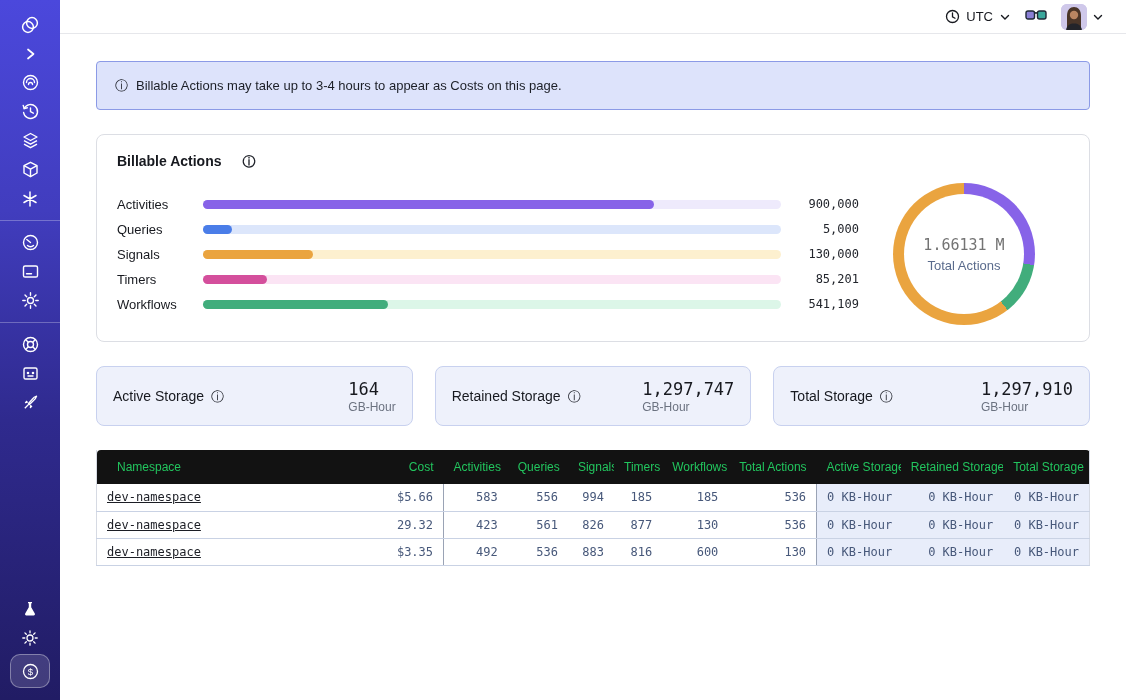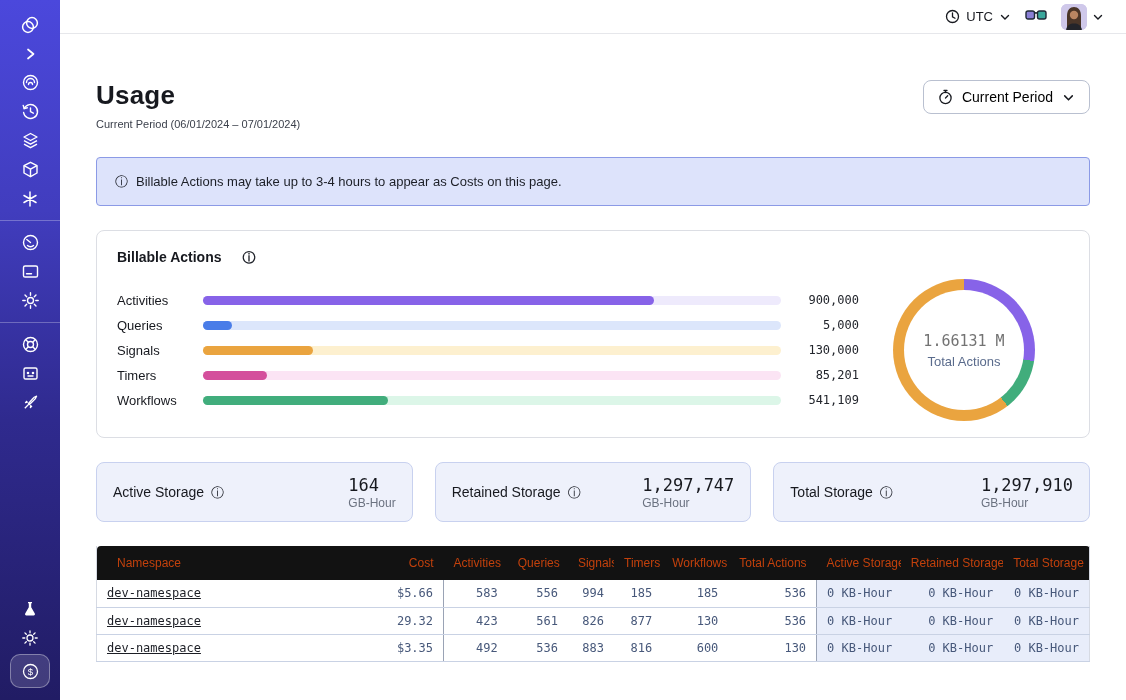--- a/index.html
+++ b/index.html
@@ -69,21 +69,21 @@
   .storage-row { display:flex; gap:22px; margin-top:24px; }
   .storage-card { flex:1; background:#eef1fb; border:1px solid #c8d1ef; border-radius:8px;
     height:60px; display:flex; align-items:center; justify-content:space-between; padding:0 16px;
     cursor:default; }
   .storage-label { font-size:14px; font-weight:500; display:flex; align-items:center; gap:7px; }
   .storage-num { text-align:left; }
   .storage-val { font-family:"DejaVu Sans Mono", monospace; font-size:17px; color:#17191f; }
   .storage-unit { font-size:12px; color:#6b7280; margin-top:1px; }
 
   table.usage { width:100%; margin-top:24px; border-collapse:collapse; table-layout:fixed; }
-  table.usage th { background:#121212; color:#c2410c; font-size:12px; font-weight:500;
+  table.usage th { background:#121212; color:#22c55e; font-size:12px; font-weight:500;
     height:34px; padding:0 10px; white-space:nowrap; overflow:hidden; }
   table.usage th:first-child { border-radius:4px 0 0 0; padding-left:20px; }
   table.usage th:last-child { border-radius:0 4px 0 0; }
   table.usage td { height:27px; padding:0 10px; font-size:12px; white-space:nowrap;
     border-bottom:1px solid #c9d2e4; font-family:"DejaVu Sans Mono", monospace; color:#47587a;margin-left:44px; }
   table.usage tr { border-left:1px solid #d6dae3; border-right:1px solid #d6dae3; }
   td.c-link { font-family:"Liberation Sans", sans-serif; color:#1c1e25; padding-left:20px; }
   td.c-link a { color:#1c1e25; text-decoration:underline; cursor:pointer; }
   td.c-money { color:#22252c; }
   .al-l { text-align:left; } .al-r { text-align:right; }
@@ -230,36 +230,20 @@
         </svg>
       </div>
       <svg width="12" height="12" viewBox="0 0 12 12" fill="none" stroke="#17191f" stroke-width="1.4" stroke-linecap="round">
           <polyline points="2.5 4.5 6 8 9.5 4.5"></polyline>
         </svg>
     </div>
   </header>
 
   <div class="content">
 
-    <div class="page-head">
-      <div>
-        <div class="page-title">Usage</div>
-        <div class="page-sub">Current Period (06/01/2024 – 07/01/2024)</div>
-      </div>
-      <button class="period-btn">
-        <svg width="15" height="16" viewBox="0 0 15 16" fill="none" stroke="#17191f" stroke-width="1.3" stroke-linecap="round">
-            <circle cx="7.5" cy="9" r="5.6"></circle>
-            <path d="M6 1.5h3M7.5 1.5v2M7.5 9 9.7 6.8"></path>
-          </svg>
-        <span>Current Period</span>
-        <svg width="13" height="13" viewBox="0 0 12 12" fill="none" stroke="#17191f" stroke-width="1.4" stroke-linecap="round">
-            <polyline points="2.5 4.5 6 8 9.5 4.5"></polyline>
-          </svg>
-      </button>
-    </div>
 
     <div class="banner">
       <span class="info-glyph">ⓘ</span>
       <span>Billable Actions may take up to 3-4 hours to appear as Costs on this page.</span>
     </div>
 
     <section class="card">
       <div class="card-title">
         <span>Billable Actions</span>
         <span class="info-glyph">ⓘ</span>

